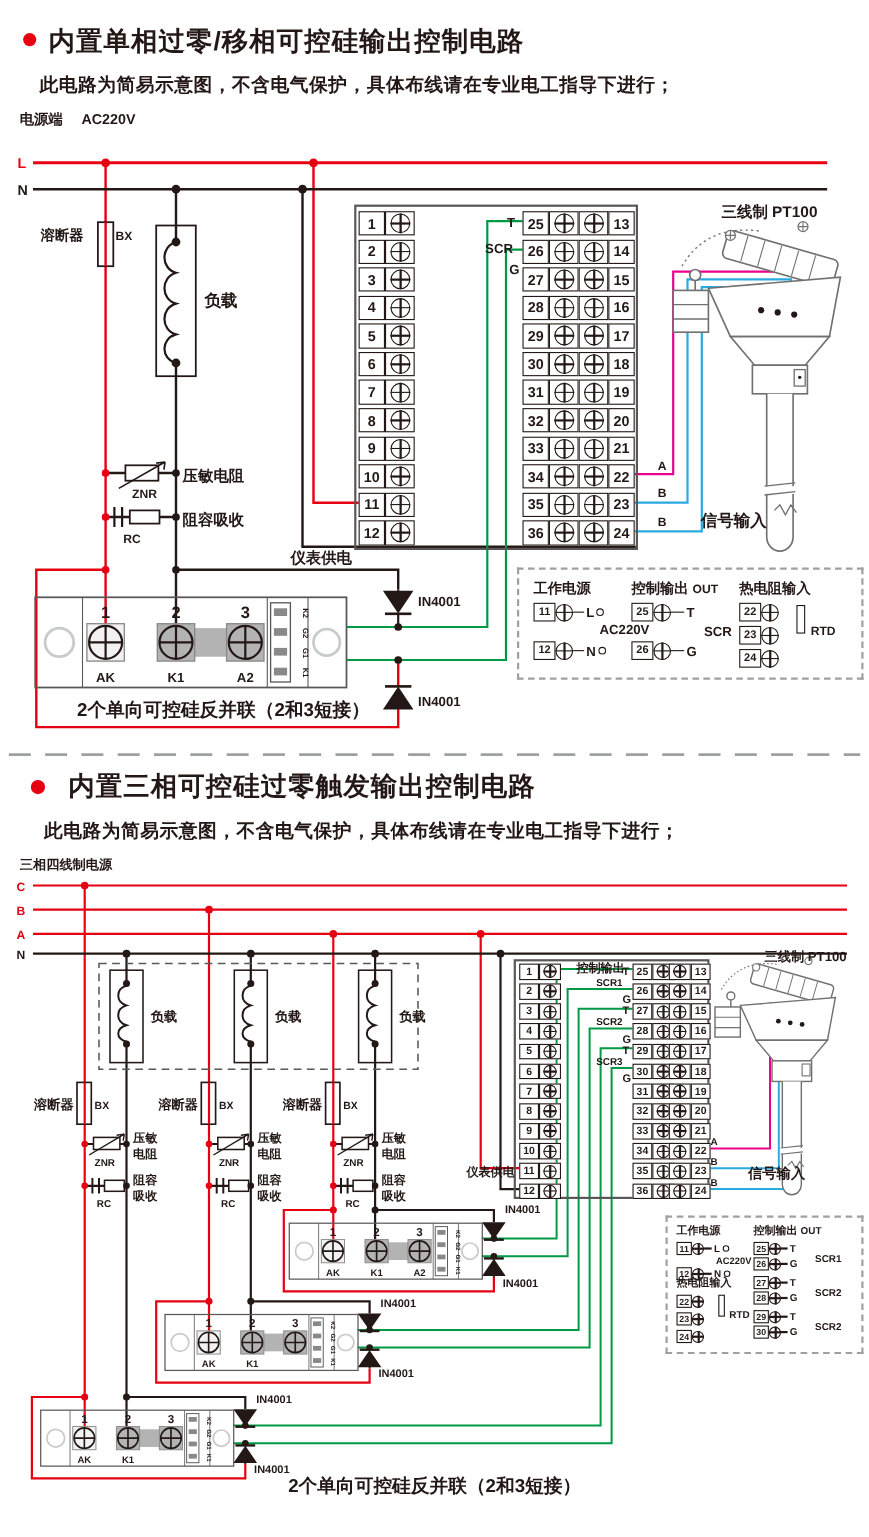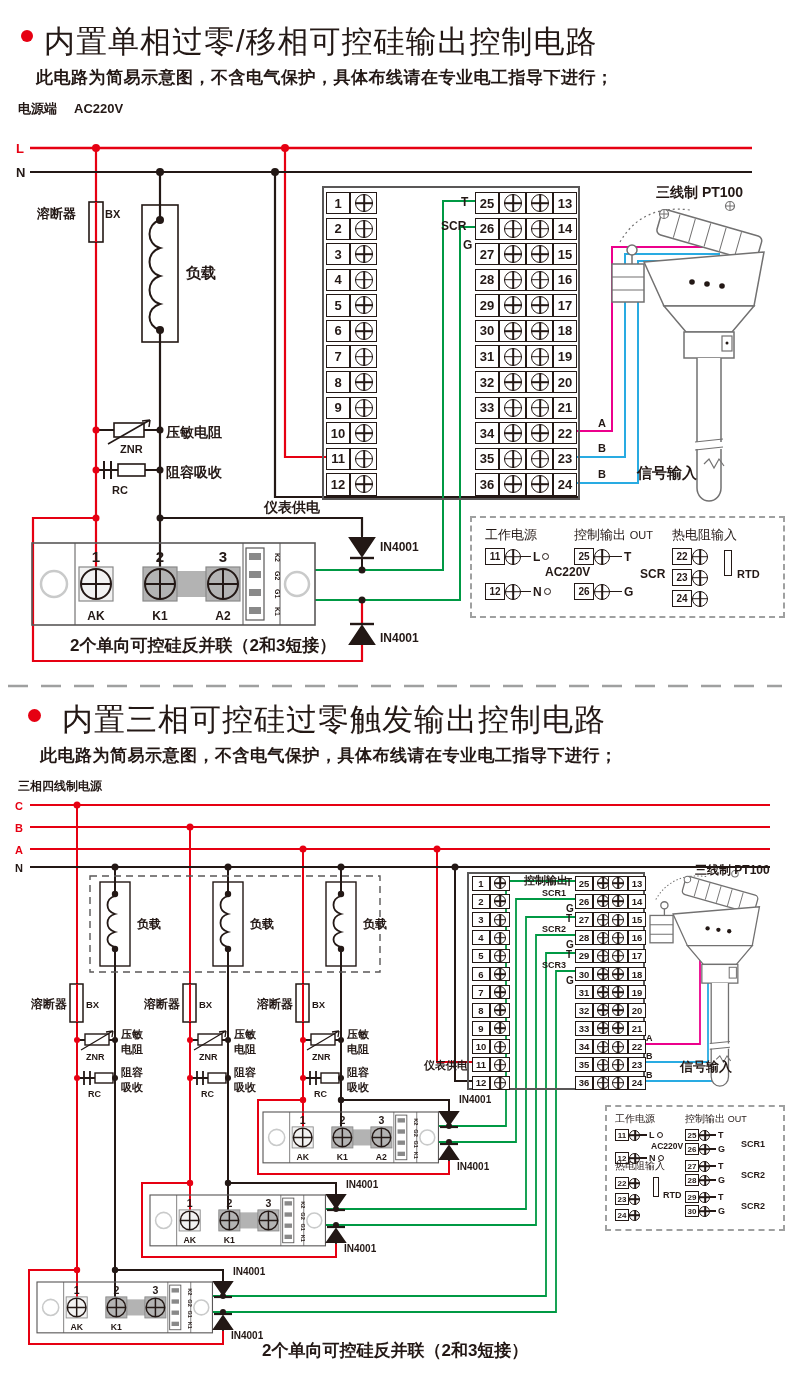--- a/index.html
+++ b/index.html
@@ -1,19 +1,19 @@
 <!DOCTYPE html>
 <html><head>
 <meta charset="utf-8">
 <style>
   html,body{margin:0;padding:0}
   body{width:790px;height:1397px;position:relative;background:#fff;
        font-family:"Liberation Sans","DejaVu Sans",sans-serif;color:#231815;overflow:hidden}
   #wires{position:absolute;left:0;top:0;z-index:1}
-  .hdr-title{position:absolute;font-weight:normal;font-size:31px;letter-spacing:1px;z-index:3}
+  .hdr-title{position:absolute;font-weight:bold;font-size:24px;letter-spacing:1px;z-index:3}
   .hdr-sub{position:absolute;font-weight:bold;font-size:17px;letter-spacing:.5px;z-index:3}
   .bullet{position:absolute;width:12px;height:12px;border-radius:50%;background:#e60012;z-index:3}
   
   .tblock{position:absolute;border:2px solid #595757;box-sizing:border-box;z-index:2;background:transparent}
   .tcol{position:absolute;display:flex;flex-direction:column}
   .trow{display:flex}
   .tnum,.tscr{border:1.6px solid #231815;background:#fff;box-sizing:border-box;
       display:flex;align-items:center;justify-content:center;font-weight:bold;color:#231815}
   .screw{border:1.6px solid #231815;border-radius:50%;position:relative;background:#fff;box-sizing:border-box;flex:none}
   .screw::before{content:"";position:absolute;left:50%;top:-1px;bottom:-1px;width:1.6px;transform:translateX(-50%) rotate(0.001deg);background:#231815}
@@ -22,21 +22,21 @@
   .b1 .tnum{width:24px;font-size:13px}
   .b1 .tscr{width:27px}
   .b1 .screw{width:18px;height:18px}
   .b2 .trow{height:14.6px;margin-bottom:3.55px}
   .b2 .tnum{width:18px;font-size:9.5px}
   .b2 .tscr{width:20px}
   .b2 .screw{width:12px;height:12px}
   
   .legend{position:absolute;border:2px dashed #9fa0a0;box-sizing:border-box;z-index:2;background:transparent}
   .lgroup{position:absolute}
-  .lg-title{font-weight:normal;white-space:nowrap}
+  .lg-title{font-weight:bold;white-space:nowrap}
   .lrow{display:flex;align-items:center;margin-top:4px}
   .lnum{border:1.4px solid #231815;font-weight:bold;display:flex;align-items:center;justify-content:center;background:#fff;box-sizing:border-box;flex:none}
   .lwire{height:1.6px;background:#231815;flex:none}
   .lbl{font-weight:bold;margin:0 2px;white-space:nowrap}
   .term-o{width:7px;height:7px;border:1.6px solid #231815;border-radius:50%;box-sizing:border-box;flex:none}
   .res{position:absolute;width:8px;height:26px;border:1.6px solid #231815;background:#fff;box-sizing:border-box}
   .l1 .lg-title{font-size:13px}
   .l1 .lnum{width:20px;height:17px;font-size:10px}
   .l1 .screw{width:16px;height:16px}
   .l1 .lbl{font-size:12px}

